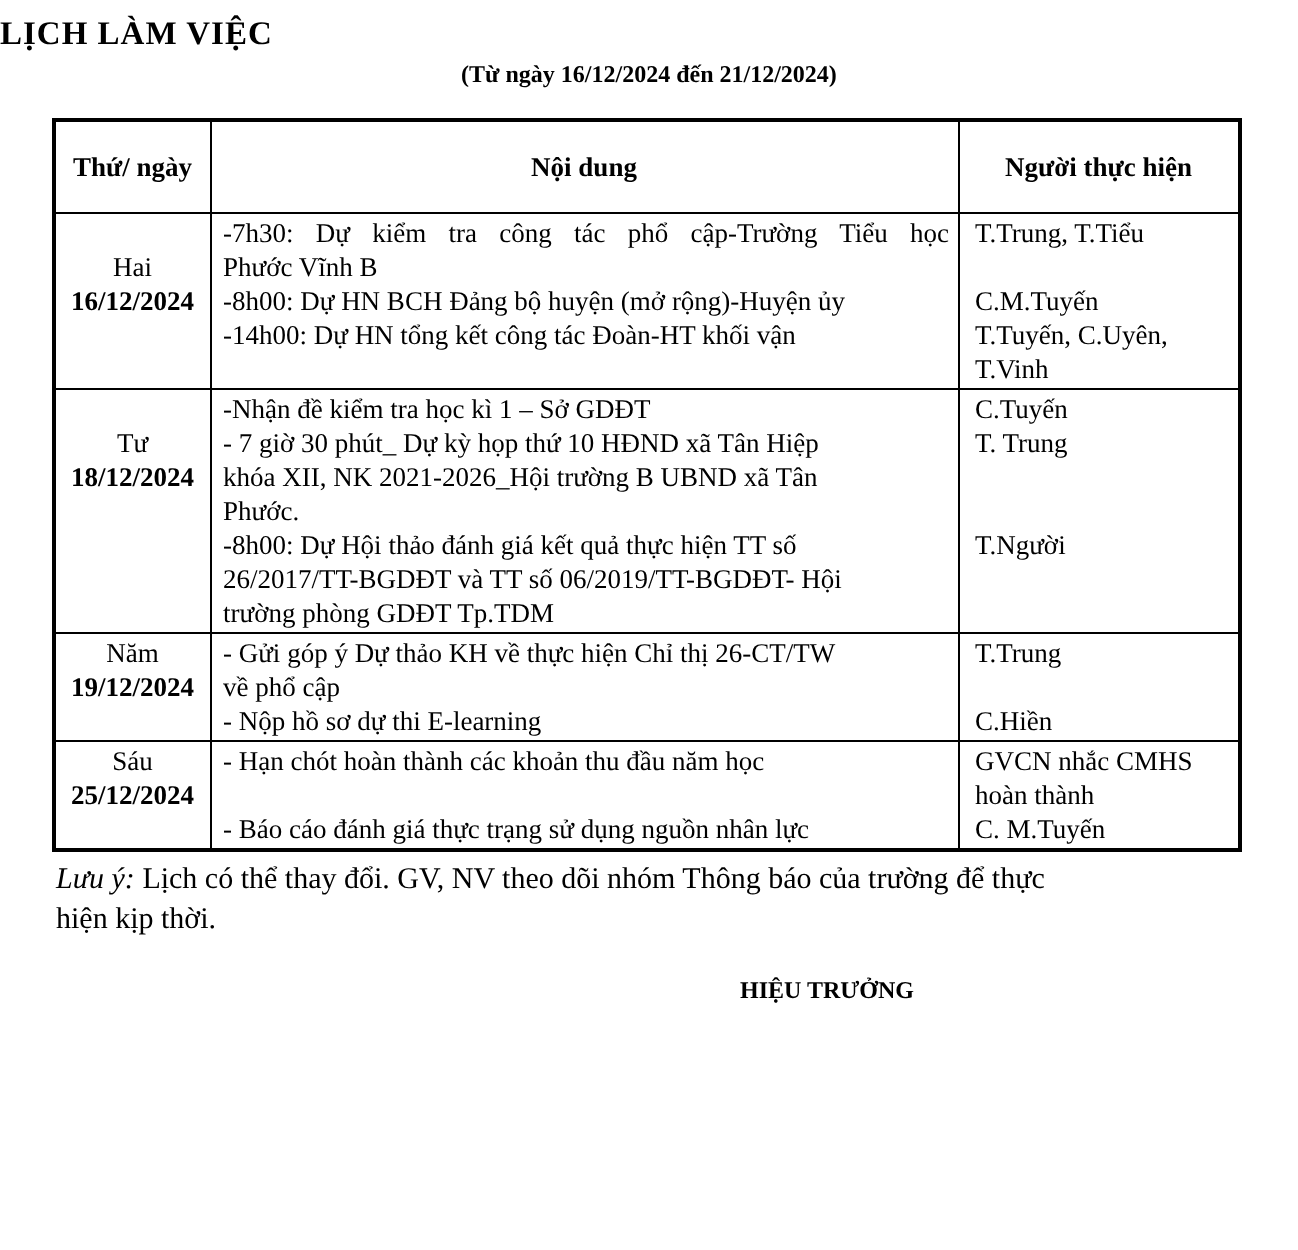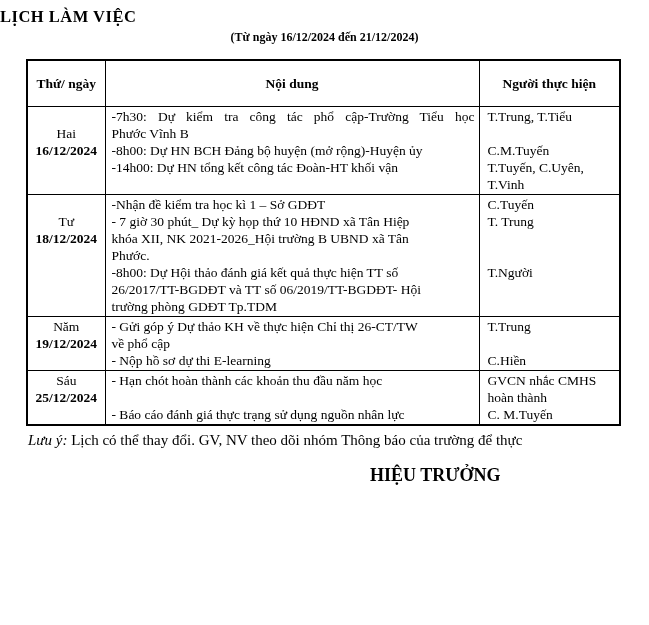--- a/index.html
+++ b/index.html
@@ -55,21 +55,21 @@
   .note {
     margin: 4px 10px 0 28px;
     font-size: 15px;
   }
   .note .note-line { line-height: 20px; min-height: 20px; }
   .note em { font-style: italic; }
 
   .signature {
     margin: 15px 0 0 370px;
     font-weight: bold;
-    font-size: 18px;
+    font-size: 12px;
     line-height: 20px;
   }
 </style>
 </head>
 <body>
 
 <div class="doc">
 
   <div class="title">LỊCH LÀM VIỆC</div>
   <div class="subtitle">(Từ ngày 16/12/2024 đến 21/12/2024)</div>
@@ -163,17 +163,18 @@
             <div class="ln">GVCN nhắc CMHS</div>
             <div class="ln">hoàn thành</div>
             <div class="ln">C. M.Tuyến</div>
           </td>
         </tr>
       </tbody>
   </table>
 
   <div class="note">
     <div class="note-line"><em>Lưu ý:</em><span> Lịch có thể thay đổi. GV, NV theo dõi nhóm Thông báo của trường để thực</span></div>
+    <div class="note-line">hiện kịp thời.</div>
   </div>
 
   <div class="signature">HIỆU TRƯỞNG</div>
 
 </div>
 
 </body></html>

